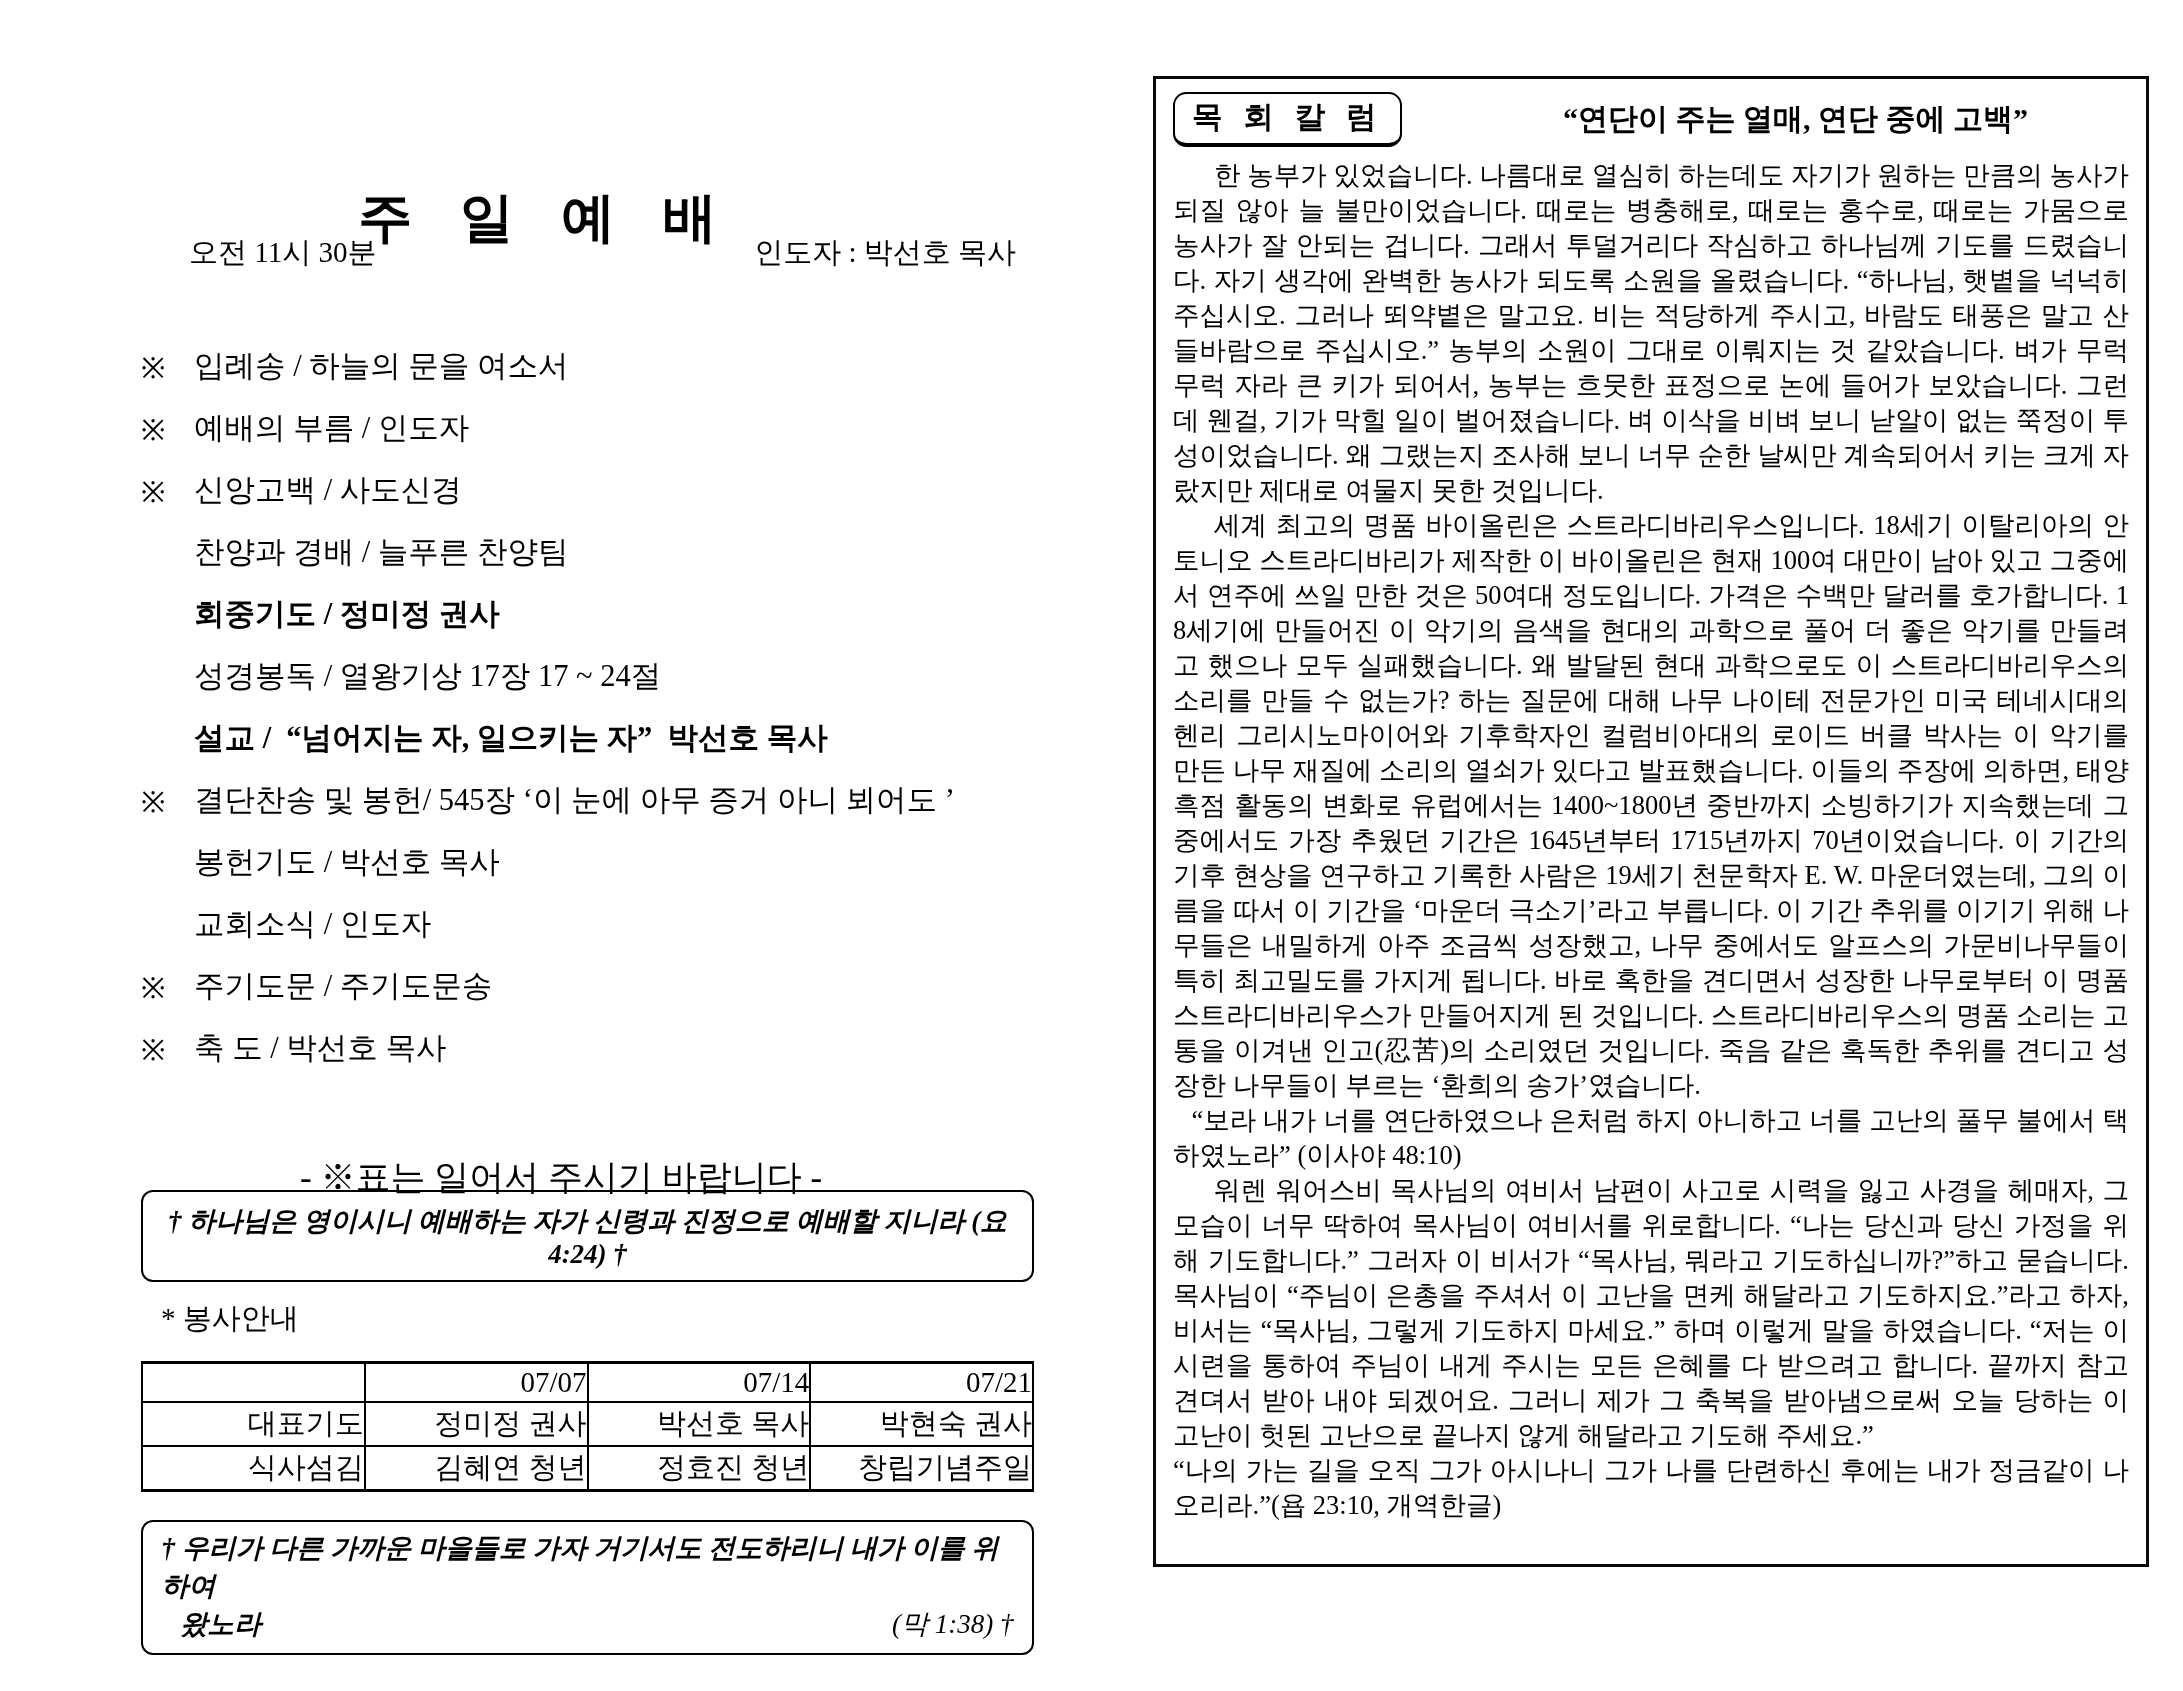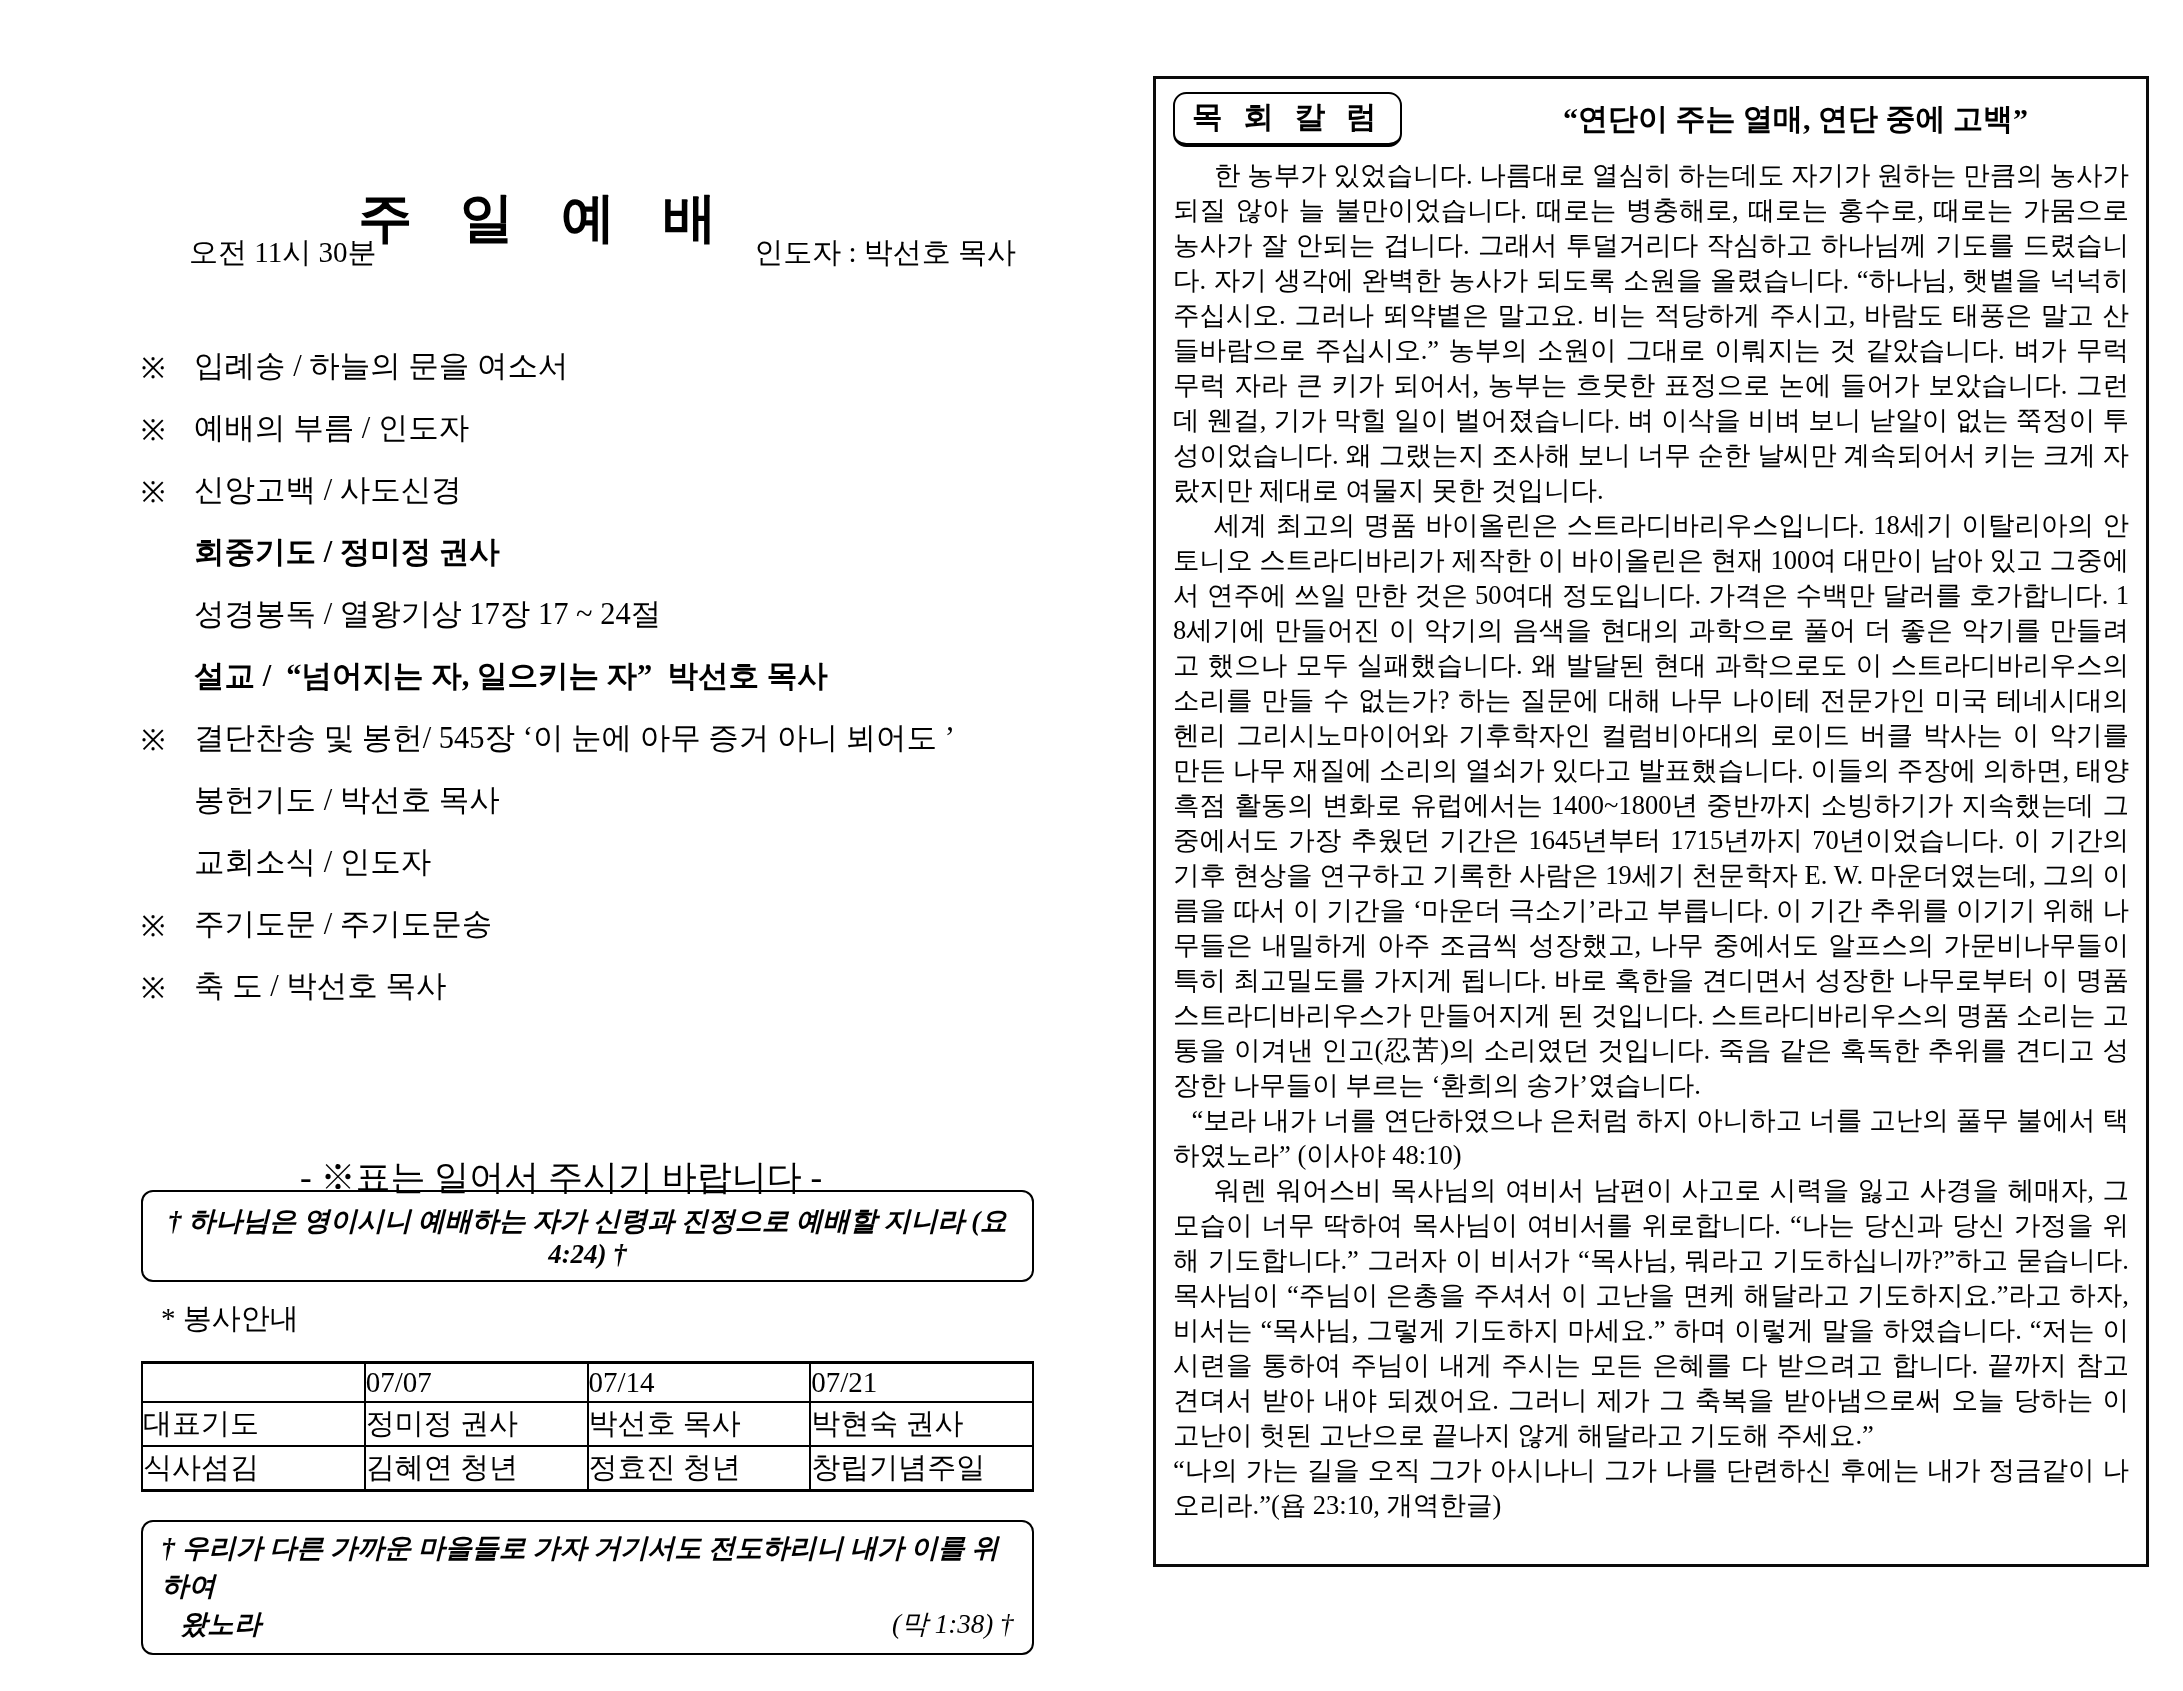--- a/index.html
+++ b/index.html
@@ -89,21 +89,21 @@
   .lp-table {
     position: absolute;
     top: 1361px; left: 141px;
     width: 893px;
     border-collapse: collapse;
     font-size: 29px;
     table-layout: fixed;
   }
   .lp-table td {
     border: 2px solid #000;
-    text-align: left;
+    text-align: right;
     padding: 0;
   }
   .lp-table tr.hdr td { height: 37px; border-top-width: 3.3px; }
   .lp-table tr.data td { height: 42px; }
   .lp-table tr:last-child td { border-bottom-width: 3.3px; margin-top: 17px; }
   .verse-box.mark {
     top: 1520px;
     padding: 8px 18.6px 9.3px 18.6px;
     line-height: 1.4;
   }
@@ -174,20 +174,24 @@
       <span class="marker">※</span>
       <span>입례송 / 하늘의 문을 여소서</span>
     </li>
     <li>
       <span class="marker">※</span>
       <span>예배의 부름 / 인도자</span>
     </li>
     <li>
       <span class="marker">※</span>
       <span>신앙고백 / 사도신경</span>
+    </li>
+    <li>
+      <span class="marker"></span>
+      <span>찬양과 경배 / 늘푸른 찬양팀</span>
     </li>
     <li class="b">
       <span class="marker"></span>
       <span>회중기도 / 정미정 권사</span>
     </li>
     <li>
       <span class="marker"></span>
       <span>성경봉독 / 열왕기상 17장 17 ~ 24절</span>
     </li>
     <li class="b">

